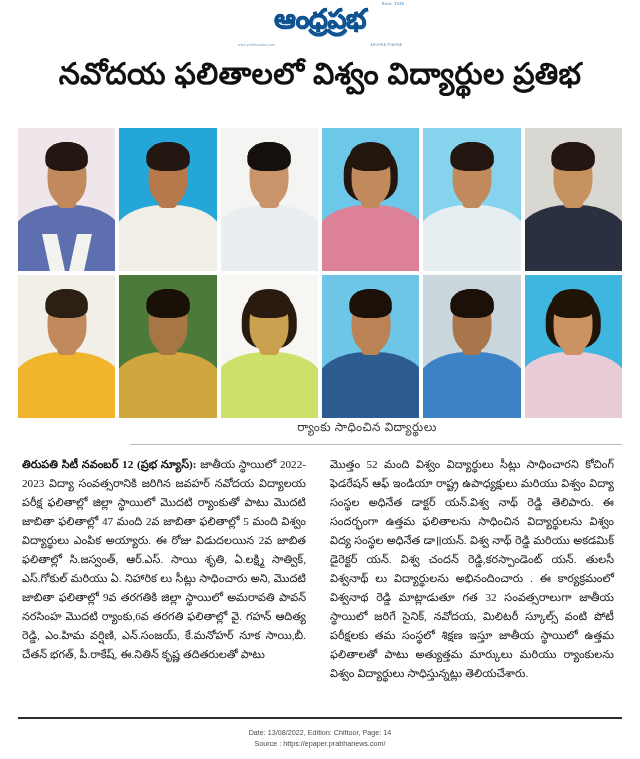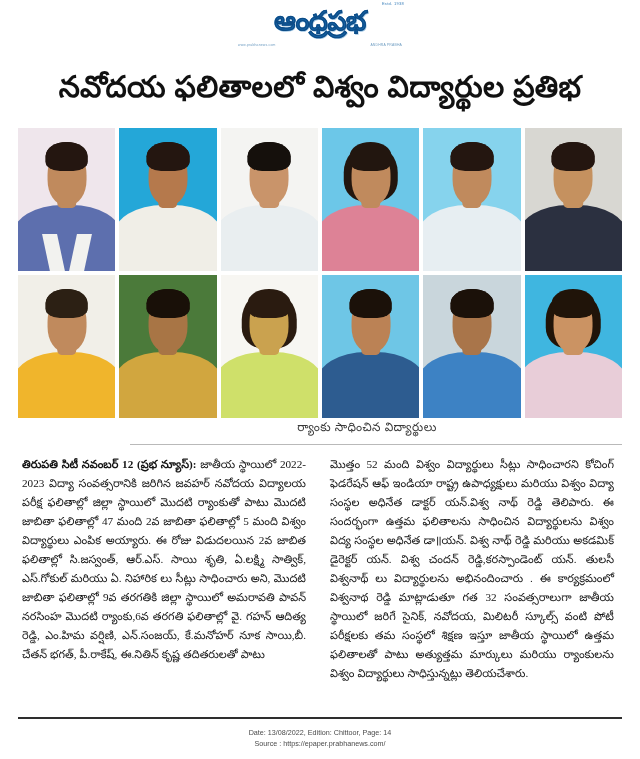--- a/index.html
+++ b/index.html
@@ -11,21 +11,21 @@
   .page{ position:relative; width:640px; height:759px; background:#fff; }
 
   
   .masthead{
     position:absolute; left:0; top:4px; width:640px;
     display:flex; flex-direction:column; align-items:center;
   }
   .logo-wrap{ position:relative; width:180px; height:42px; }
   .logo-text{
     position:absolute; left:0; top:0; width:180px;
-    text-align:center; font-family:Liberation Sans, sans-serif;
+    text-align:center; font-family:Liberation Mono, monospace;
     font-weight:bold; font-size:27px; line-height:34px;
     color:#1463a8; letter-spacing:-0.5px;
     text-shadow:0.7px 0.7px 0 #9fc4e2, -0.4px -0.4px 0 #6da5cf;
     -webkit-text-stroke:0.4px #0d4c86;
   }
   .logo-estd{
     position:absolute; right:6px; top:-3px;
     font-family:"Liberation Sans", sans-serif; font-size:4px;
     color:#3a7fba; letter-spacing:0.3px;
   }
@@ -35,21 +35,21 @@
     color:#6f9dc2; letter-spacing:0.2px;
   }
   .logo-tag{
     position:absolute; right:8px; bottom:-1px;
     font-family:"Liberation Sans", sans-serif; font-size:3.4px;
     color:#6f9dc2; letter-spacing:0.2px;
   }
 
   
   .headline{
-    position:absolute; left:0; top:65px; width:640px;
+    position:absolute; left:0; top:52px; width:640px;
     text-align:center;
     font-family:"Liberation Sans", sans-serif;
     font-weight:bold; font-size:30px; line-height:44px;
     color:#111; letter-spacing:0.3px;
     white-space:nowrap;
   }
 
   
   .photo-grid{
     position:absolute; left:18px; top:128px;

